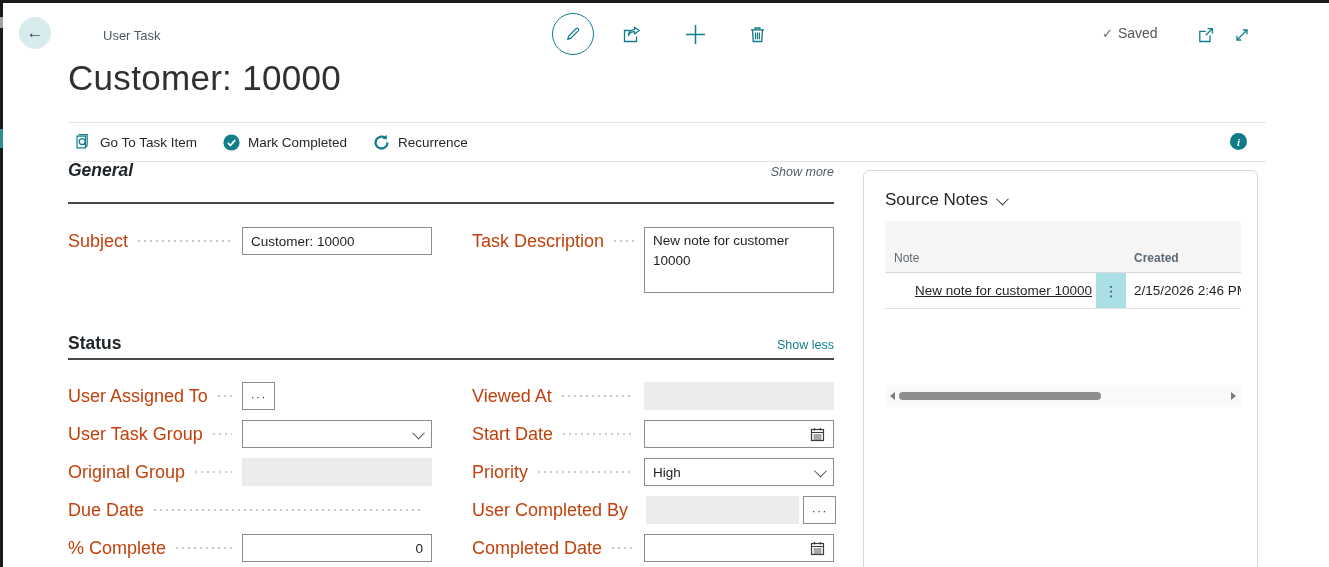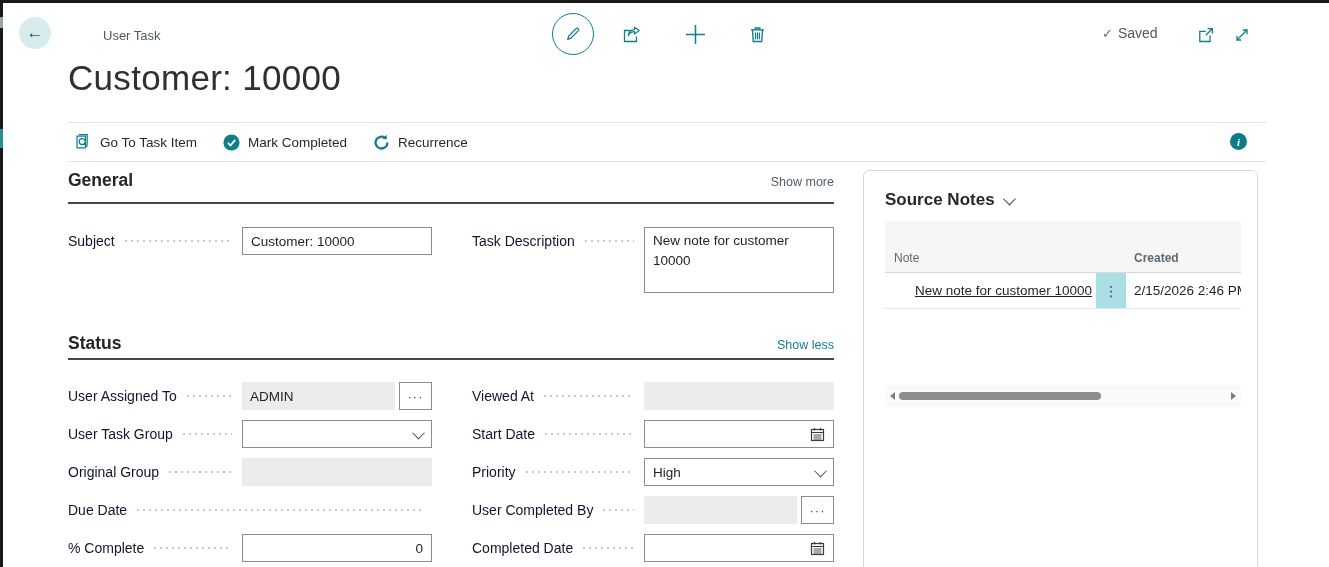--- a/index.html
+++ b/index.html
@@ -41,21 +41,21 @@
   .sec-toggle{font-size:12.5px;cursor:pointer;}
   .toggle-more{color:#4f5d68;}
   .toggle-less{color:#117e8c;}
   .rule{left:68px;width:766px;height:2px;background:#474747;}
 
   
   .field{position:absolute;height:28px;display:flex;align-items:center;}
   .field.tall{height:66px;align-items:flex-start;}
   .field.tall .flabel{line-height:28px;}
   .field.tall .leader{margin-top:13px;}
-  .flabel{font-size:14px;color:#0f172a;white-space:nowrap;}
+  .flabel{font-size:18px;color:#c2410c;white-space:nowrap;}
   .leader{flex:1;height:2px;margin:0 10px 0 8px;
     background-image:radial-gradient(circle,#c9c9c9 1px,transparent 1.2px);
     background-size:6px 2px;background-repeat:repeat-x;}
   .ctrl{width:190px;height:28px;box-sizing:border-box;flex:none;}
   .inputbox{border:1px solid #8c8c8c;background:#fff;display:flex;align-items:center;padding:0 8px;}
   .inputbox input{border:none;outline:none;background:transparent;flex:1;min-width:0;
     font-family:inherit;font-size:13.5px;color:#1f1f1f;padding:0;}
   .inputbox input.num{text-align:right;}
   .grayfill{background:#ececec;border:none;}
   .grayfill input{color:#1f1f1f;}
@@ -65,21 +65,21 @@
     font-size:13px;color:#3f3f3f;display:flex;align-items:center;justify-content:center;cursor:pointer;
     letter-spacing:1px;}
   .chev{width:8px;height:8px;border-right:1.4px solid #44505a;border-bottom:1.4px solid #44505a;
     transform:rotate(45deg) translate(-1px,-1px);flex:none;margin-left:6px;}
   .ta{width:190px;height:66px;box-sizing:border-box;border:1px solid #8c8c8c;background:#fff;
     font-family:inherit;font-size:13.5px;color:#1f1f1f;line-height:1.5;padding:3px 8px;resize:none;outline:none;}
 
   
   .factbox{left:863px;top:170px;width:395px;height:430px;box-sizing:border-box;
     border:1px solid #d8d8d8;border-radius:6px;background:#fff;}
-  .fb-title{left:21px;top:19px;font-size:17px;font-weight:700;color:#23282c;
+  .fb-title{left:21px;top:19px;font-size:17px;font-weight:400;color:#23282c;
     display:flex;align-items:center;gap:10px;}
   .fb-title .chev{border-color:#33393d;margin-left:0;}
   .fb-list{left:21px;top:50px;width:356px;overflow:hidden;text-align:right;}
   .fb-head{height:52px;background:#f6f6f6;border-bottom:1px solid #d8d8d8;position:relative;box-sizing:border-box;}
   .fb-col{position:absolute;bottom:7px;font-size:12px;color:#5d6a75;}
   .fb-col.c-note{left:9px;}
   .fb-col.c-created{left:249px;font-weight:bold;}
   .fb-row{height:36px;background:#fff;border-bottom:1px solid #e3e3e3;display:flex;align-items:center;
     padding-left:9px;box-sizing:border-box;overflow:hidden;}
   .fb-note{width:198px;flex:none;font-size:13.5px;color:#1d2226;text-decoration:underline;
@@ -192,21 +192,21 @@
         <path d="M12.9 0.6 L13 5 L8.8 4.4 Z" fill="#117e8c"></path>
       </svg>
     </span>
     <span>Recurrence</span>
   </div>
 </div>
 <div class="abs info-circle">
   <span>i</span>
 </div>
 
-<div class="abs sec-head" style="top:170px;">
+<div class="abs sec-head" style="top:160px;font-style:italic;">
   <span class="sec-title">General</span>
   <span class="sec-toggle toggle-more">Show more</span>
 </div>
 <div class="abs rule" style="top:202px;"></div>
 
 <div class="field" style="left:68px;top:227px;width:364px;">
   <span class="flabel">Subject</span>
   <span class="leader"></span>
   <div class="ctrl inputbox">
     <input value="Customer: 10000" style="">
@@ -221,23 +221,20 @@
 <div class="abs sec-head" style="top:333px;">
   <span class="sec-title">Status</span>
   <span class="sec-toggle toggle-less">Show less</span>
 </div>
 <div class="abs rule" style="top:358px;"></div>
 
 <div class="field" style="left:68px;top:382px;width:364px;">
   <span class="flabel">User Assigned To</span>
   <span class="leader"></span>
   <div class="with-assist">
-    <div class="inputbox grayfill grow">
-      <input value="ADMIN" style="">
-    </div>
     <button class="assist">···</button>
   </div>
 </div>
 <div class="field" style="left:472px;top:382px;width:362px;">
   <span class="flabel">Viewed At</span>
   <span class="leader"></span>
   <div class="ctrl inputbox grayfill">
     <input disabled="" value="" style="">
   </div>
 </div>

